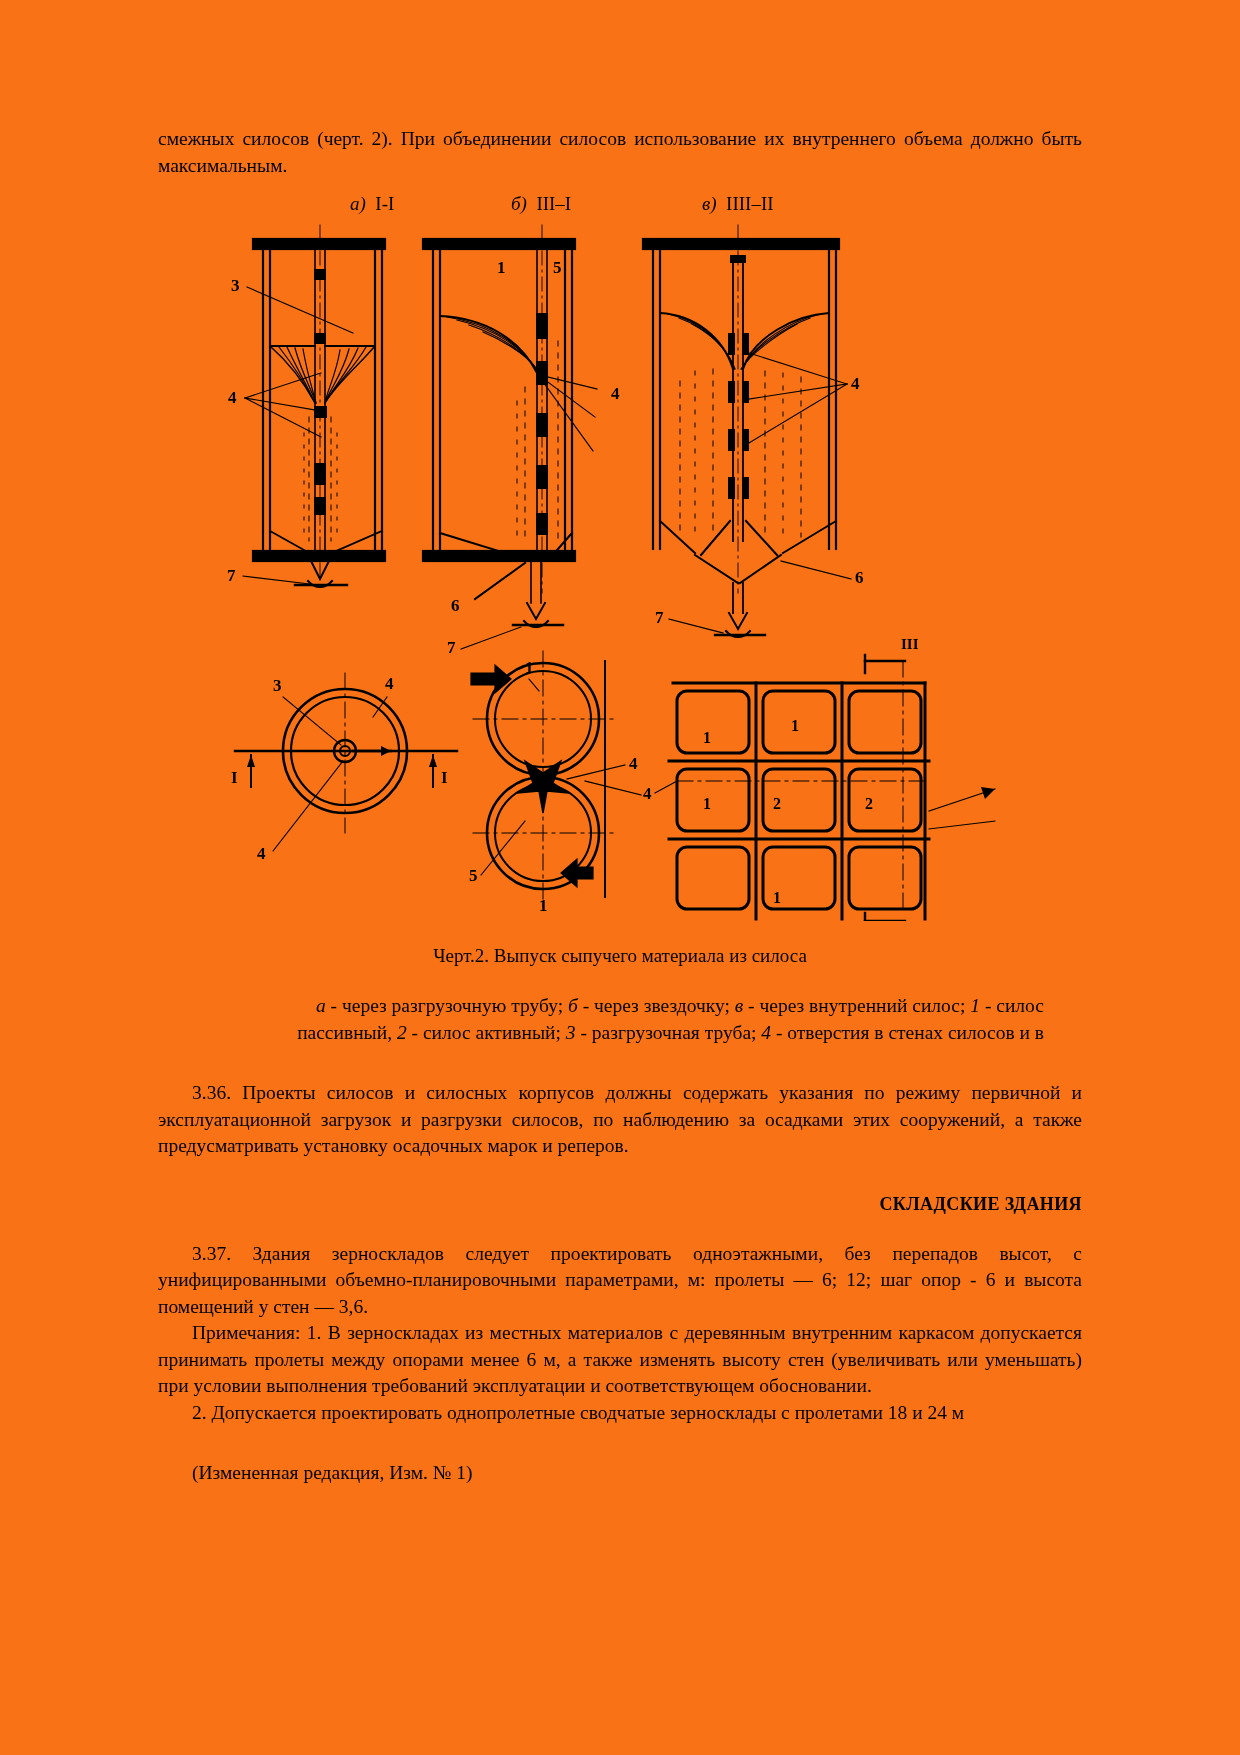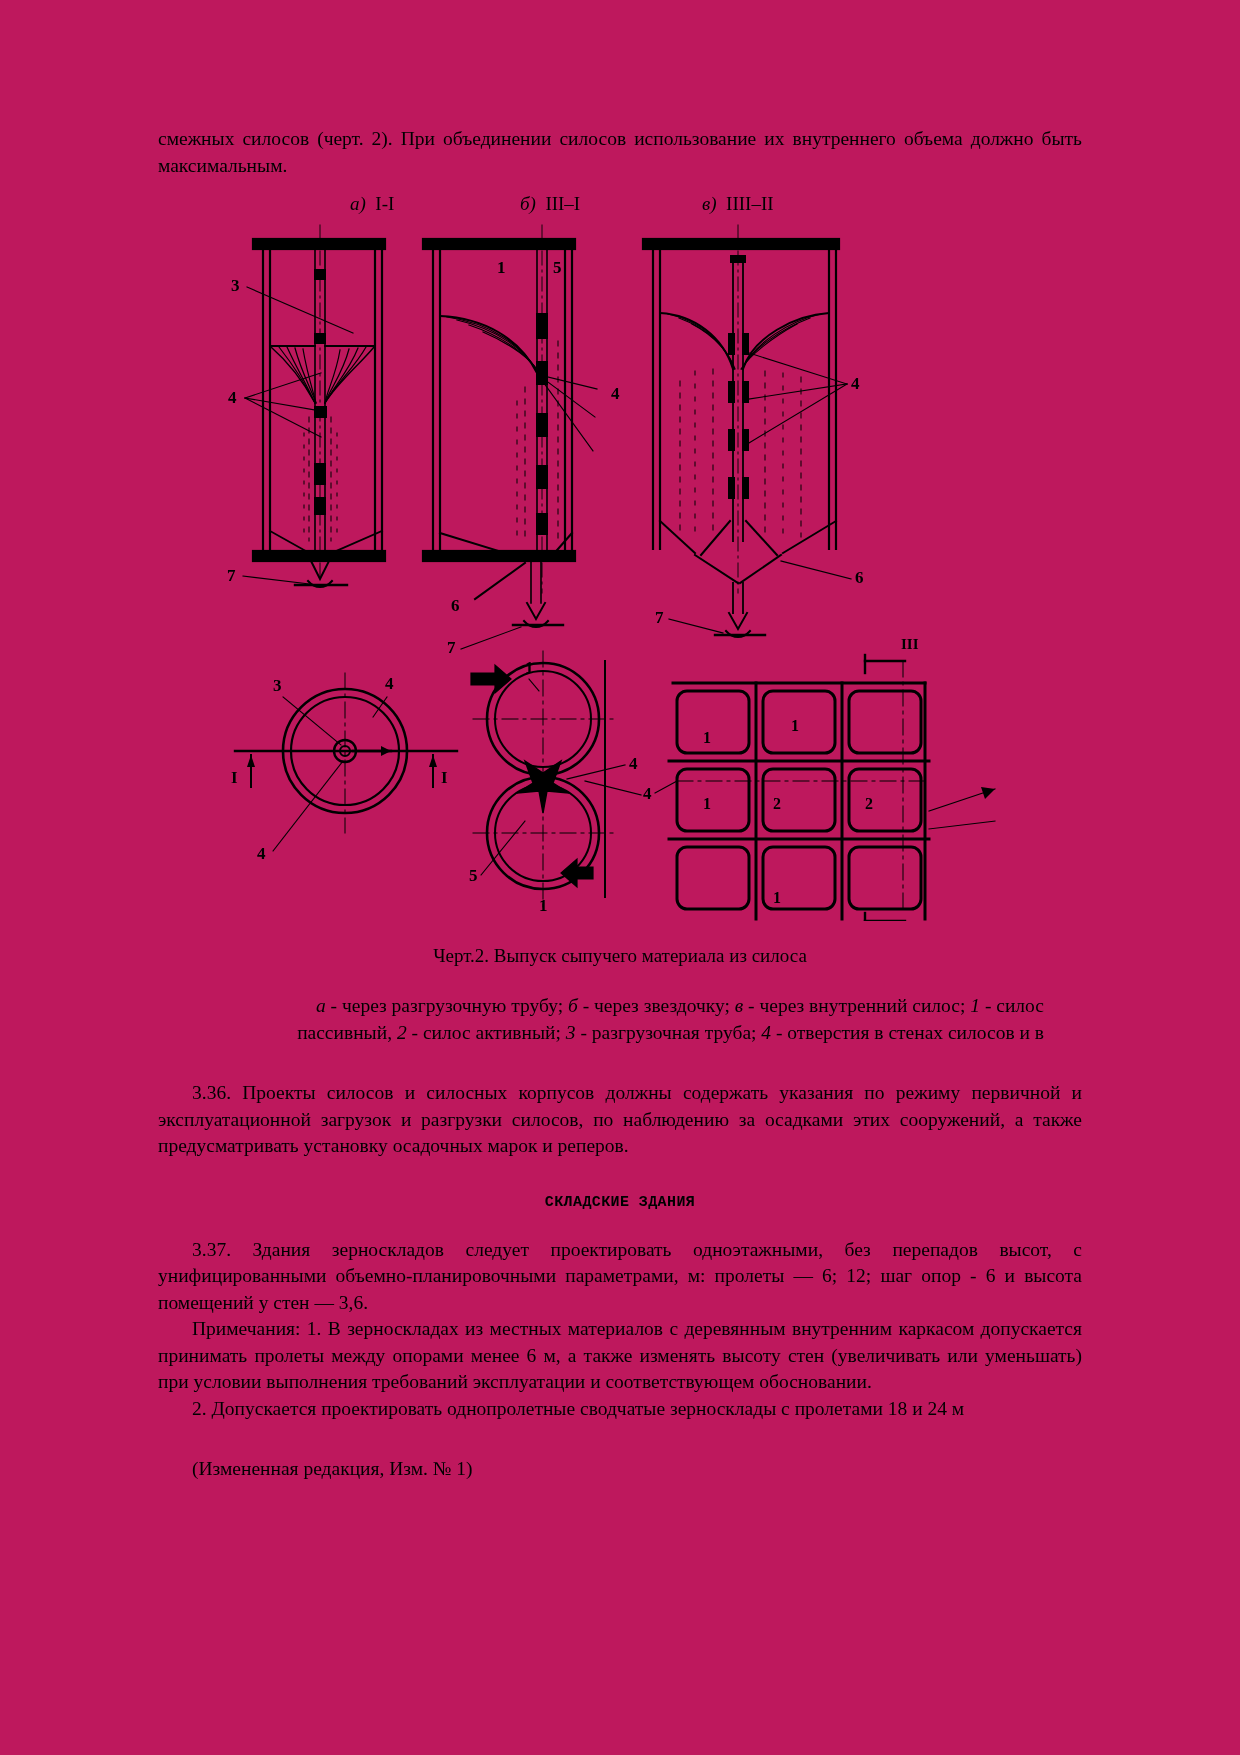--- a/index.html
+++ b/index.html
@@ -13,45 +13,44 @@
     font-family: "Liberation Serif", "DejaVu Serif", serif;
     color: #000000;
     position: relative;
     overflow: hidden;
   }
   .page {
     position: absolute;
     left: 0; top: 0;
     width: 1240px;
     height: 1755px;
-    background: #be185d;
+    background: #f97316;
   }
   .content {
     position: absolute;
     left: 158px;
     top: 126px;
     width: 924px;
   }
   p {
     margin: 0;
     font-size: 19.5px;
     line-height: 26.5px;
     text-align: justify;
     text-justify: inter-word;
     hyphens: none;
   }
   .indent { text-indent: 34px; }
   .just { text-align: justify; }
   .bold { font-weight: normal; }
   .heading {
-    text-align: center;
+    text-align: right;
     font-weight: bold;
-    font-size: 15px;
+    font-size: 18px;
     letter-spacing: 0.4px;
-    font-family: Liberation Mono, monospace;
   }
   .gap-sm { height: 14px; }
   .gap-md { height: 26px; }
   .gap-lg { height: 34px; }
 
   
   .figure-wrap {
     position: relative;
     width: 924px;
   }
@@ -86,21 +85,21 @@
   <div class="content">
 
     <p class="just">смежных силосов (черт. 2). При объединении силосов использование их внутреннего объема должно быть максимальным.</p>
 
     <div class="gap-sm"></div>
 
     <div class="figure-wrap">
 
       <div class="section-labels">
         <span class="lbl" style="left:192px;"><i>а)</i>&nbsp;&nbsp;<span>I-I</span></span>
-        <span class="lbl" style="left:362px;"><i>б)</i>&nbsp;&nbsp;<span>III–I</span></span>
+        <span class="lbl" style="left:353px;"><i>б)</i>&nbsp;&nbsp;<span>III–I</span></span>
         <span class="lbl" style="left:544px;"><i>в)</i>&nbsp;&nbsp;<span>IIII–II</span></span>
       </div>
 
       <svg class="fig-svg" width="790" height="700" viewBox="0 0 790 700">
         <defs>
           <g id="hatchFan"></g>
         </defs>
         <g fill="none" stroke="#000" stroke-width="2.2" stroke-linecap="square">
 
           <g>

